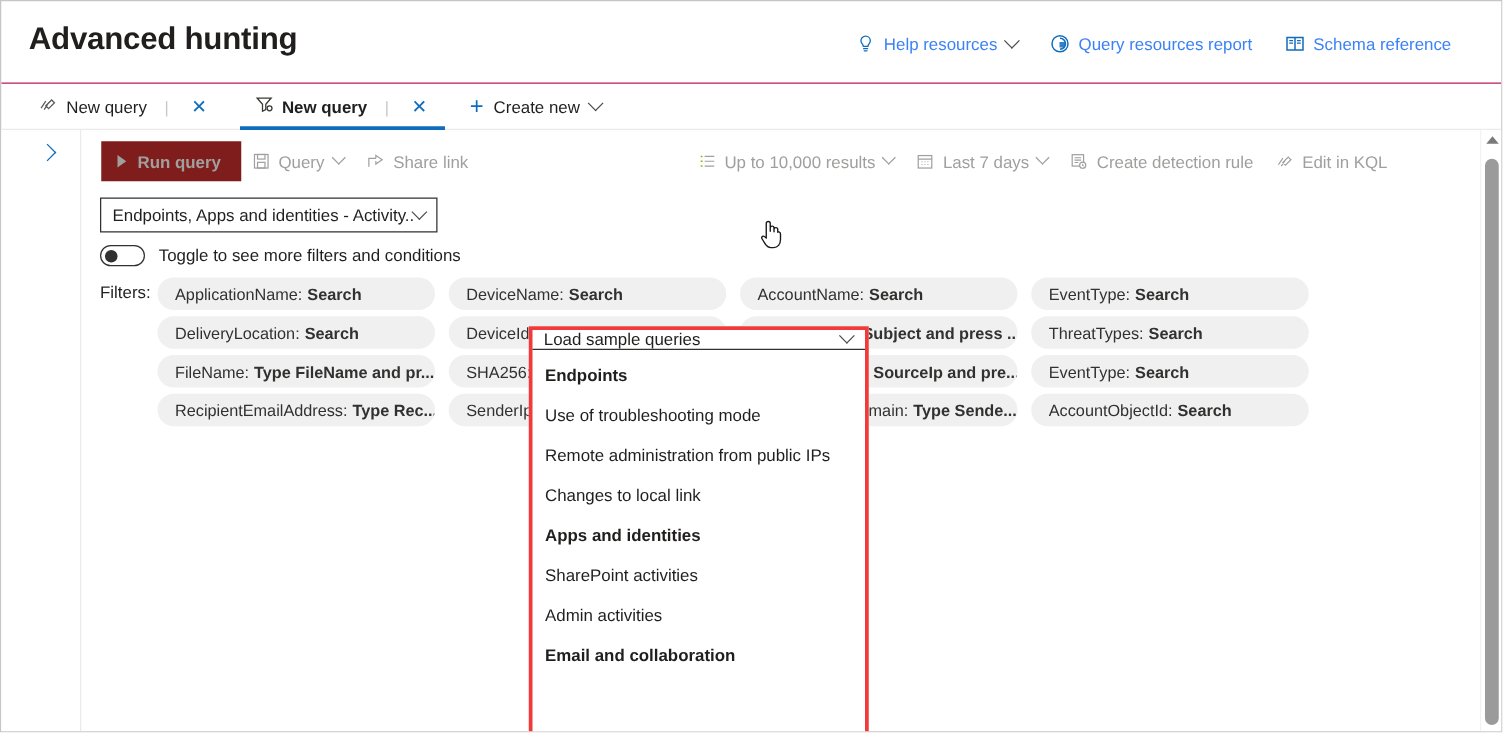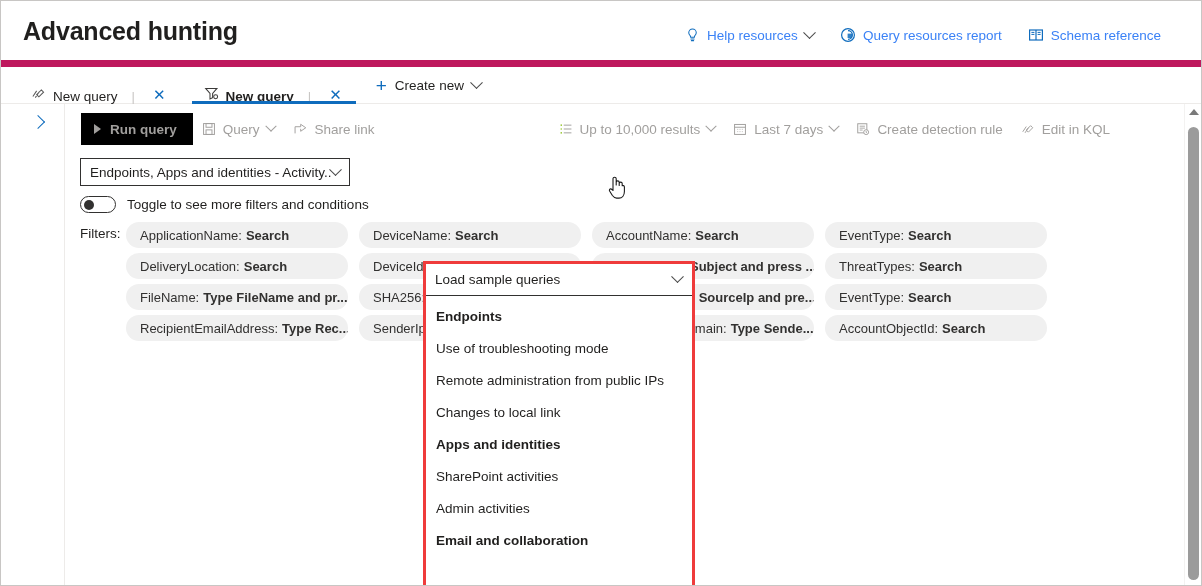--- a/index.html
+++ b/index.html
@@ -15,21 +15,21 @@
     position: relative;
     width: 1202px; height: 586px;
     border: 1px solid #c8c6c4;
     background: #fff;
     overflow: hidden;
   }
 
   
   .header {
     position: absolute; left: 0; top: 0; width: 1200px; height: 66px;
-    border-bottom: 7px solid #be185d;
+    border-bottom: 1px solid #be185d;
   }
   .page-title {
     position: absolute; left: 22px; top: 16px;
     font-size: 25px; font-weight: 700; letter-spacing: -0.2px;
     color: #201f1e;
   }
   .header-actions {
     position: absolute; right: 40px; top: 26px;
     display: flex; align-items: center; gap: 26px;
   }
@@ -44,21 +44,21 @@
     transform: rotate(45deg) translate(-2px,-2px);
   }
 
   
   .tabstrip {
     position: absolute; left: 0; top: 66px; width: 1200px; height: 37px;
     border-bottom: 1px solid #edebe9;
     display: flex; align-items: center; padding-left: 26px; gap: 0;
   }
   .tab {
-    display: flex; align-items: flex-end; gap: 7px;
+    display: flex; align-items: center; gap: 7px;
     height: 37px; padding: 0 4px; font-size: 13.5px; color: #201f1e;
     cursor: pointer; position: relative;
   }
   .tab .tlabel { white-space: nowrap; }
   .tab.active .tlabel { font-weight: 700; }
   .tab.active::after {
     content: ""; position: absolute; left: -8px; right: -6px; bottom: 0;
     height: 2.5px; background: #0f6cbd;
   }
   .tab-sep { color: #c8c6c4; margin: 0 7px; font-size: 13px; }
@@ -94,21 +94,21 @@
     position: absolute; left: 65px; top: 103px; right: 0; bottom: 0;
     background: #fff;
   }
 
   .toolbar {
     position: absolute; left: 15px; top: 9px; right: 70px; height: 32px;
     display: flex; align-items: center;
   }
   .run-btn {
     display: flex; align-items: center; gap: 9px;
-    background: #000000; color: #a19f9d; height: 32px;
+    background: #7f1d1d; color: #a19f9d; height: 32px;
     padding: 0 16px 0 13px; font-size: 13.5px; font-weight: 700;
     cursor: pointer; white-space: nowrap;
   }
   .tri {
     width: 0; height: 0; border-left: 7px solid transparent;
     border-top: 5px solid transparent; border-bottom: 5px solid transparent;
     border-left-color: #a19f9d;
   }
   .tb-btn {
     display: flex; align-items: center; gap: 7px;
@@ -169,21 +169,21 @@
 
   
   .sample-wrap {
     position: absolute; left: 357px; top: 157px;
     width: 272px; height: 416px;
     border: 3px solid #ef3b3b;
     background: #fff;
     z-index: 20;
   }
   .sample-head {
-    height: 32px; border-bottom: 1px solid #323130;
+    height: 16px; border-bottom: 1px solid #323130;
     display: flex; align-items: center; padding: 0 10px 0 9px;
     font-size: 13.5px; color: #201f1e; cursor: pointer;
   }
   .sample-head .lbl { flex: 1; }
   .sample-list { padding-top: 4px; }
   .sq-item {
     height: 32px; display: flex; align-items: center; padding: 0 10px;
     font-size: 13.5px; color: #201f1e; white-space: nowrap; cursor: pointer;
   }
   .sq-item.group { font-weight: 700; cursor: default; }

